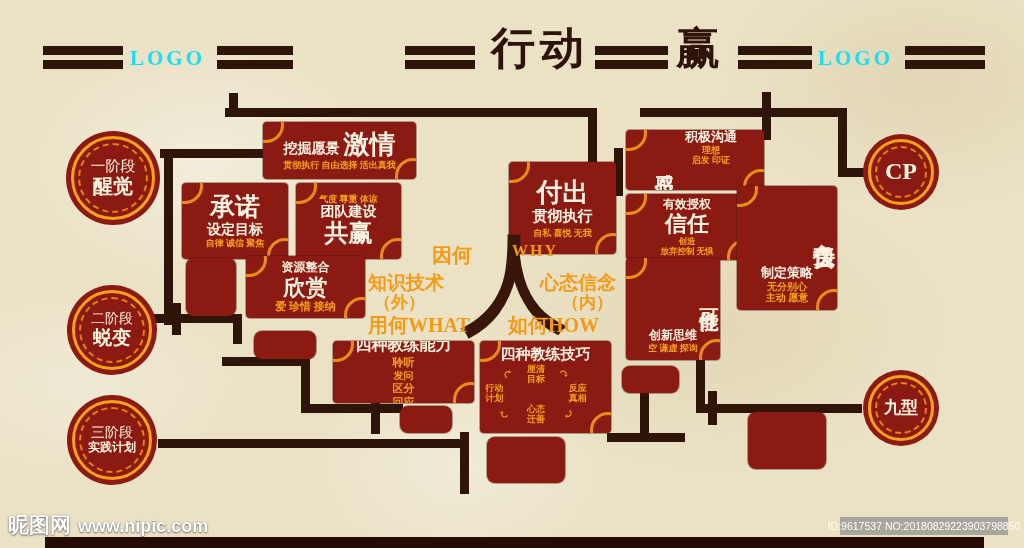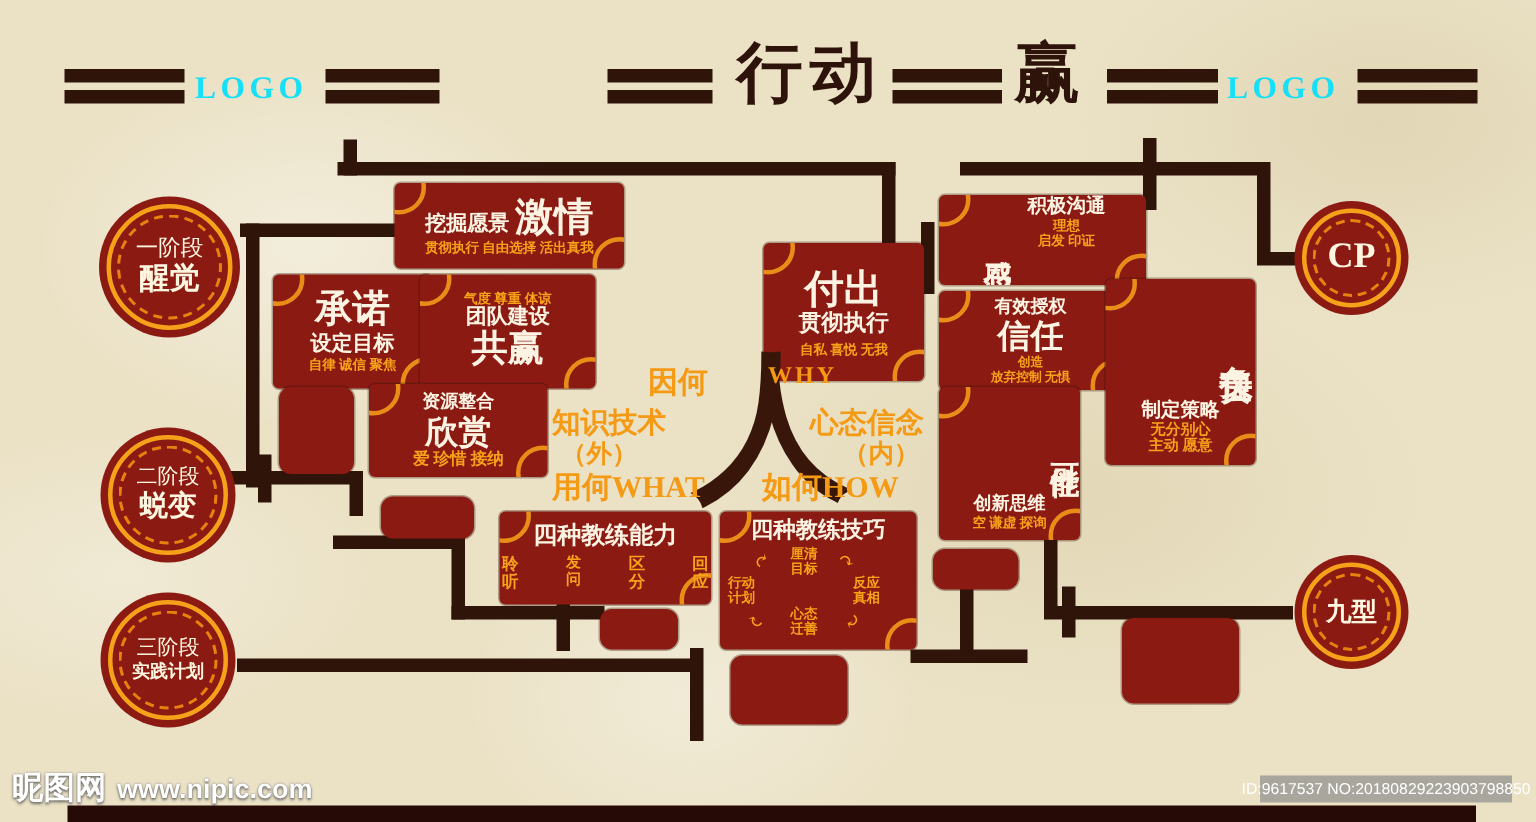--- a/index.html
+++ b/index.html
@@ -104,21 +104,21 @@
     <span class="big" style="font-size:26px;">激情</span></div>
     <div class="org" style="font-size:9px;font-weight:bold;">贯彻执行 自由选择 活出真我</div>
   </div>
 
   <div class="rbox" style="left:182px;top:183px;width:106px;height:76px;">
     <div class="big" style="font-size:25px;">承诺</div>
     <div style="font-size:14px;font-weight:bold;">设定目标</div>
     <div class="org" style="font-size:9px;font-weight:bold;">自律 诚信 聚焦</div>
   </div>
 
-  <div class="rbox" style="left:280px;top:183px;width:117px;height:76px;">
+  <div class="rbox" style="left:296px;top:183px;width:105px;height:76px;">
     <div class="org" style="font-size:9px;font-weight:bold;">气度 尊重 体谅</div>
     <div style="font-size:14px;font-weight:bold;">团队建设</div>
     <div class="big" style="font-size:24px;">共赢</div>
   </div>
 
   <div class="rbox" style="left:509px;top:162px;width:107px;height:92px;">
     <div class="big" style="font-size:26px;">付出</div>
     <div style="font-size:15px;font-weight:bold;">贯彻执行</div>
     <div class="org" style="font-size:9px;font-weight:bold;margin-top:3px;">自私 喜悦 无我</div>
   </div>
@@ -153,21 +153,21 @@
   </div>
 
   <div class="rbox" style="left:626px;top:258px;width:94px;height:102px;">
     <div class="vt" style="font-size:19px;height:64px;">可能性</div>
     <div style="font-size:12px;font-weight:bold;">创新思维</div>
     <div class="org" style="font-size:9px;font-weight:bold;">空 谦虚 探询</div>
   </div>
 
   <div class="rbox" style="left:333px;top:341px;width:141px;height:62px;">
     <div style="font-size:16px;font-weight:bold;">四种教练能力</div>
-    <div style="display:grid;grid-template-columns:1fr 1fr 1fr 1fr;column-gap:28px;row-gap:1px;margin-top:2px;">
+    <div style="display:grid;grid-template-columns:1fr;column-gap:28px;row-gap:1px;margin-top:2px;">
       <span class="org" style="font-size:11px;font-weight:bold;">聆听</span>
       <span class="org" style="font-size:10px;font-weight:bold;">发问</span>
       <span class="org" style="font-size:11px;font-weight:bold;">区分</span>
       <span class="org" style="font-size:11px;font-weight:bold;">回应</span>
     </div>
   </div>
 
   <div class="rbox" style="left:480px;top:341px;width:131px;height:92px;justify-content:flex-start;padding-top:5px;box-sizing:border-box;">
     <div style="font-size:15px;font-weight:bold;">四种教练技巧</div>
     <div class="cycwrap">

